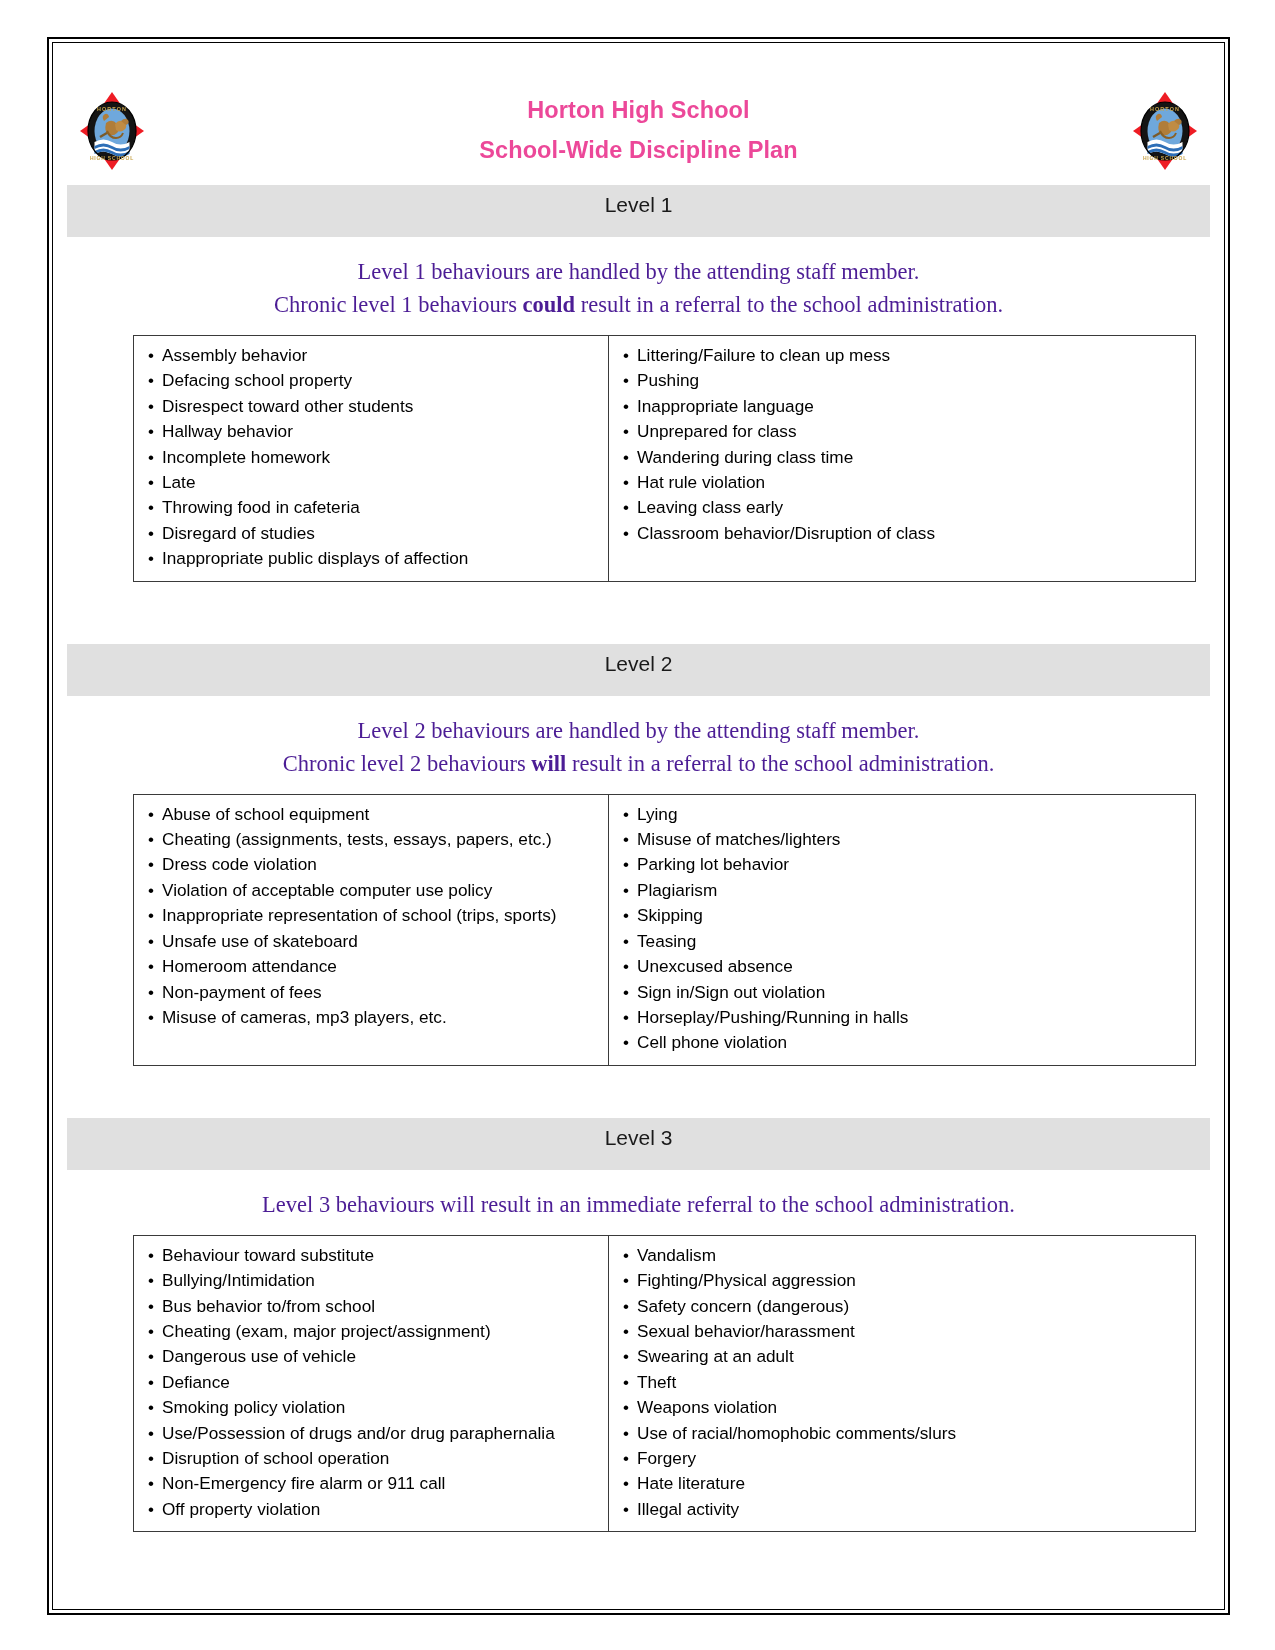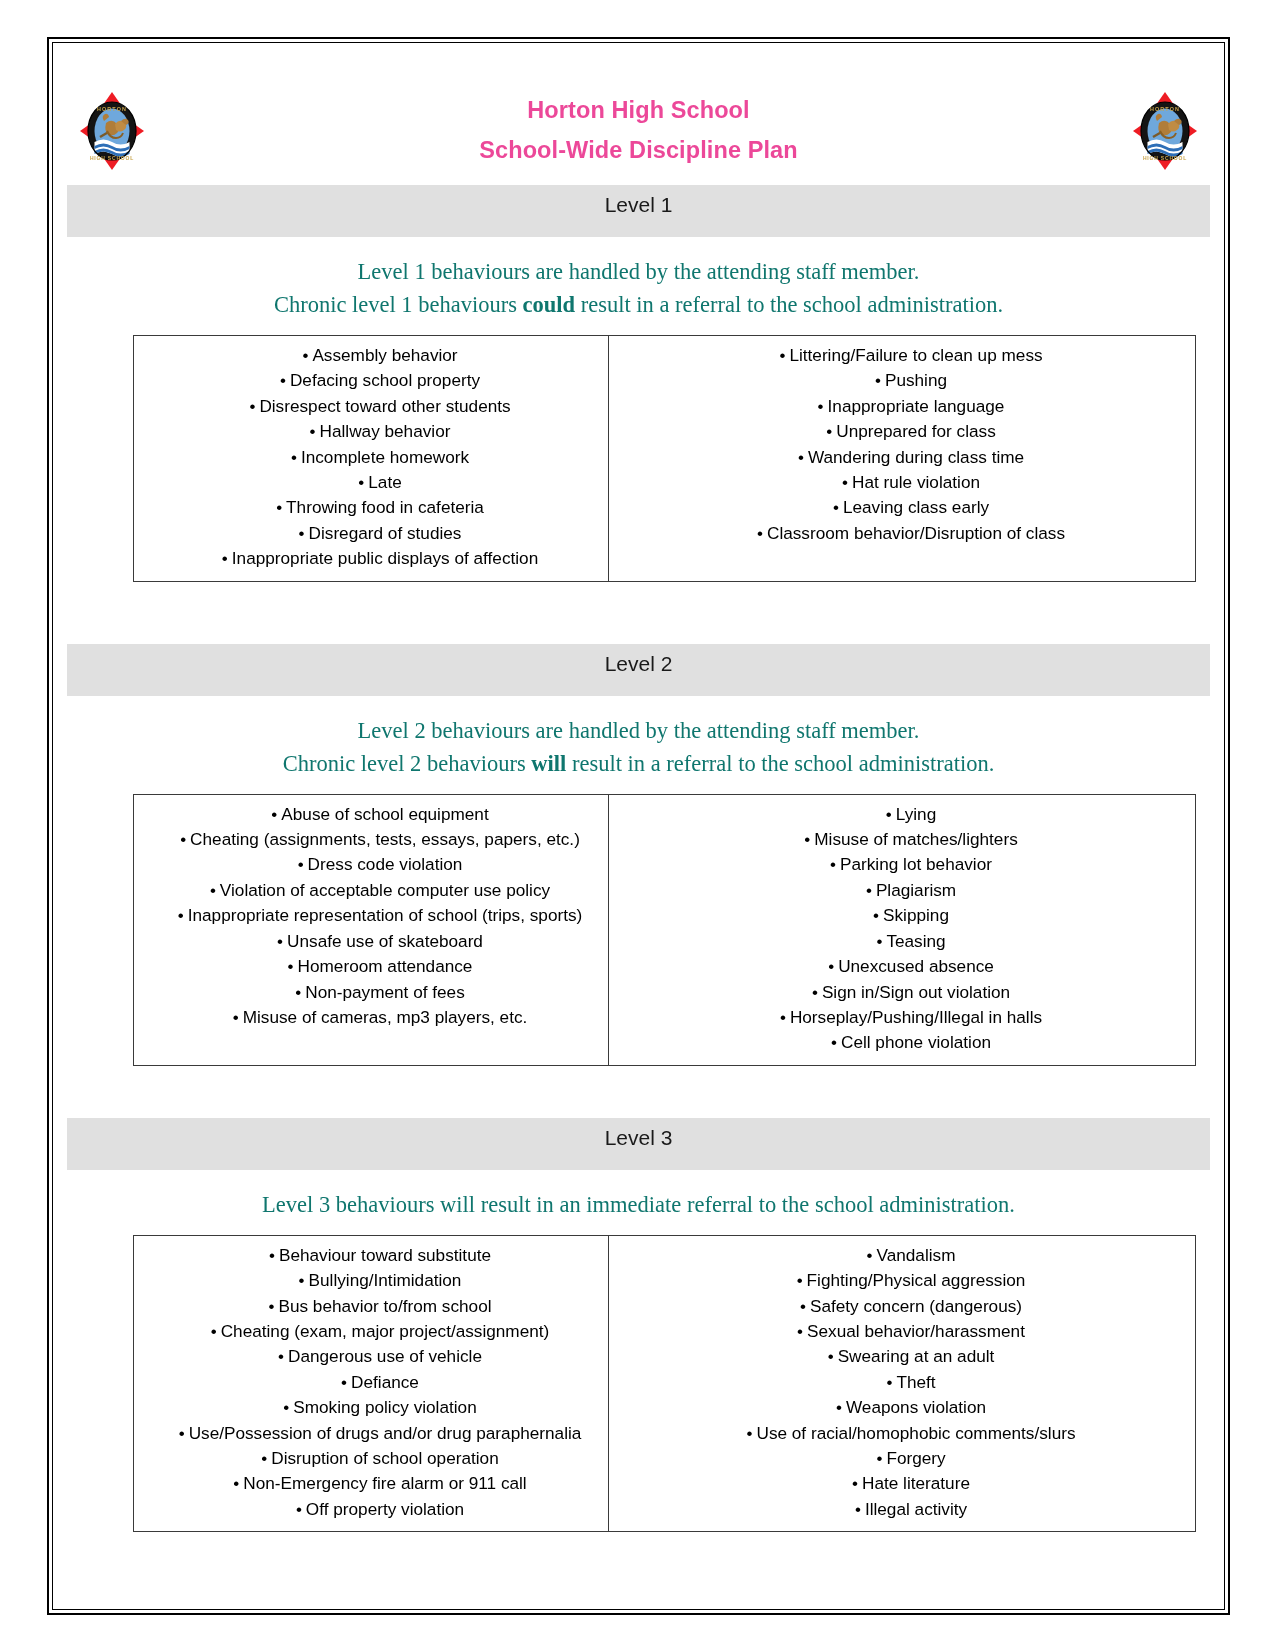--- a/index.html
+++ b/index.html
@@ -79,34 +79,33 @@
     color: #1a1a1a;
     margin-top: 10px;
   }
 
   
   .intro {
     font-family: "Liberation Serif", serif;
     font-size: 22.5px;
     line-height: 33px;
     text-align: center;
-    color: #0f766e;
+    color: #4c1d95;
     padding-top: 18px;
     padding-bottom: 14px;
   }
   .intro b { font-weight: bold; }
 
   
   .beh-table {
     border: 1.5px solid #3a3a3a;
     display: flex;
     margin-left: 66px;
     margin-right: 14px;
     background: #fff;
-    text-align: center;
   }
   .beh-col {
     padding: 7px 0 9px 0;
   }
   .beh-col.col-left {
     width: 475px;
     border-right: 1.5px solid #3a3a3a;
   }
   .beh-col.col-right {
     width: 586px;
@@ -249,21 +248,21 @@
         </div>
         <div class="beh-col col-right">
           <div class="beh-item"><span class="bul">•</span><span>Lying</span></div>
           <div class="beh-item"><span class="bul">•</span><span>Misuse of matches/lighters</span></div>
           <div class="beh-item"><span class="bul">•</span><span>Parking lot behavior</span></div>
           <div class="beh-item"><span class="bul">•</span><span>Plagiarism</span></div>
           <div class="beh-item"><span class="bul">•</span><span>Skipping</span></div>
           <div class="beh-item"><span class="bul">•</span><span>Teasing</span></div>
           <div class="beh-item"><span class="bul">•</span><span>Unexcused absence</span></div>
           <div class="beh-item"><span class="bul">•</span><span>Sign in/Sign out violation</span></div>
-          <div class="beh-item"><span class="bul">•</span><span>Horseplay/Pushing/Illegal in halls</span></div>
+          <div class="beh-item"><span class="bul">•</span><span>Horseplay/Pushing/Running in halls</span></div>
           <div class="beh-item"><span class="bul">•</span><span>Cell phone violation</span></div>
         </div>
       </div>
     </div>
 
     <div class="sec-gap-2"></div>
 
     <div>
       <div class="level-band">Level 3</div>
 

